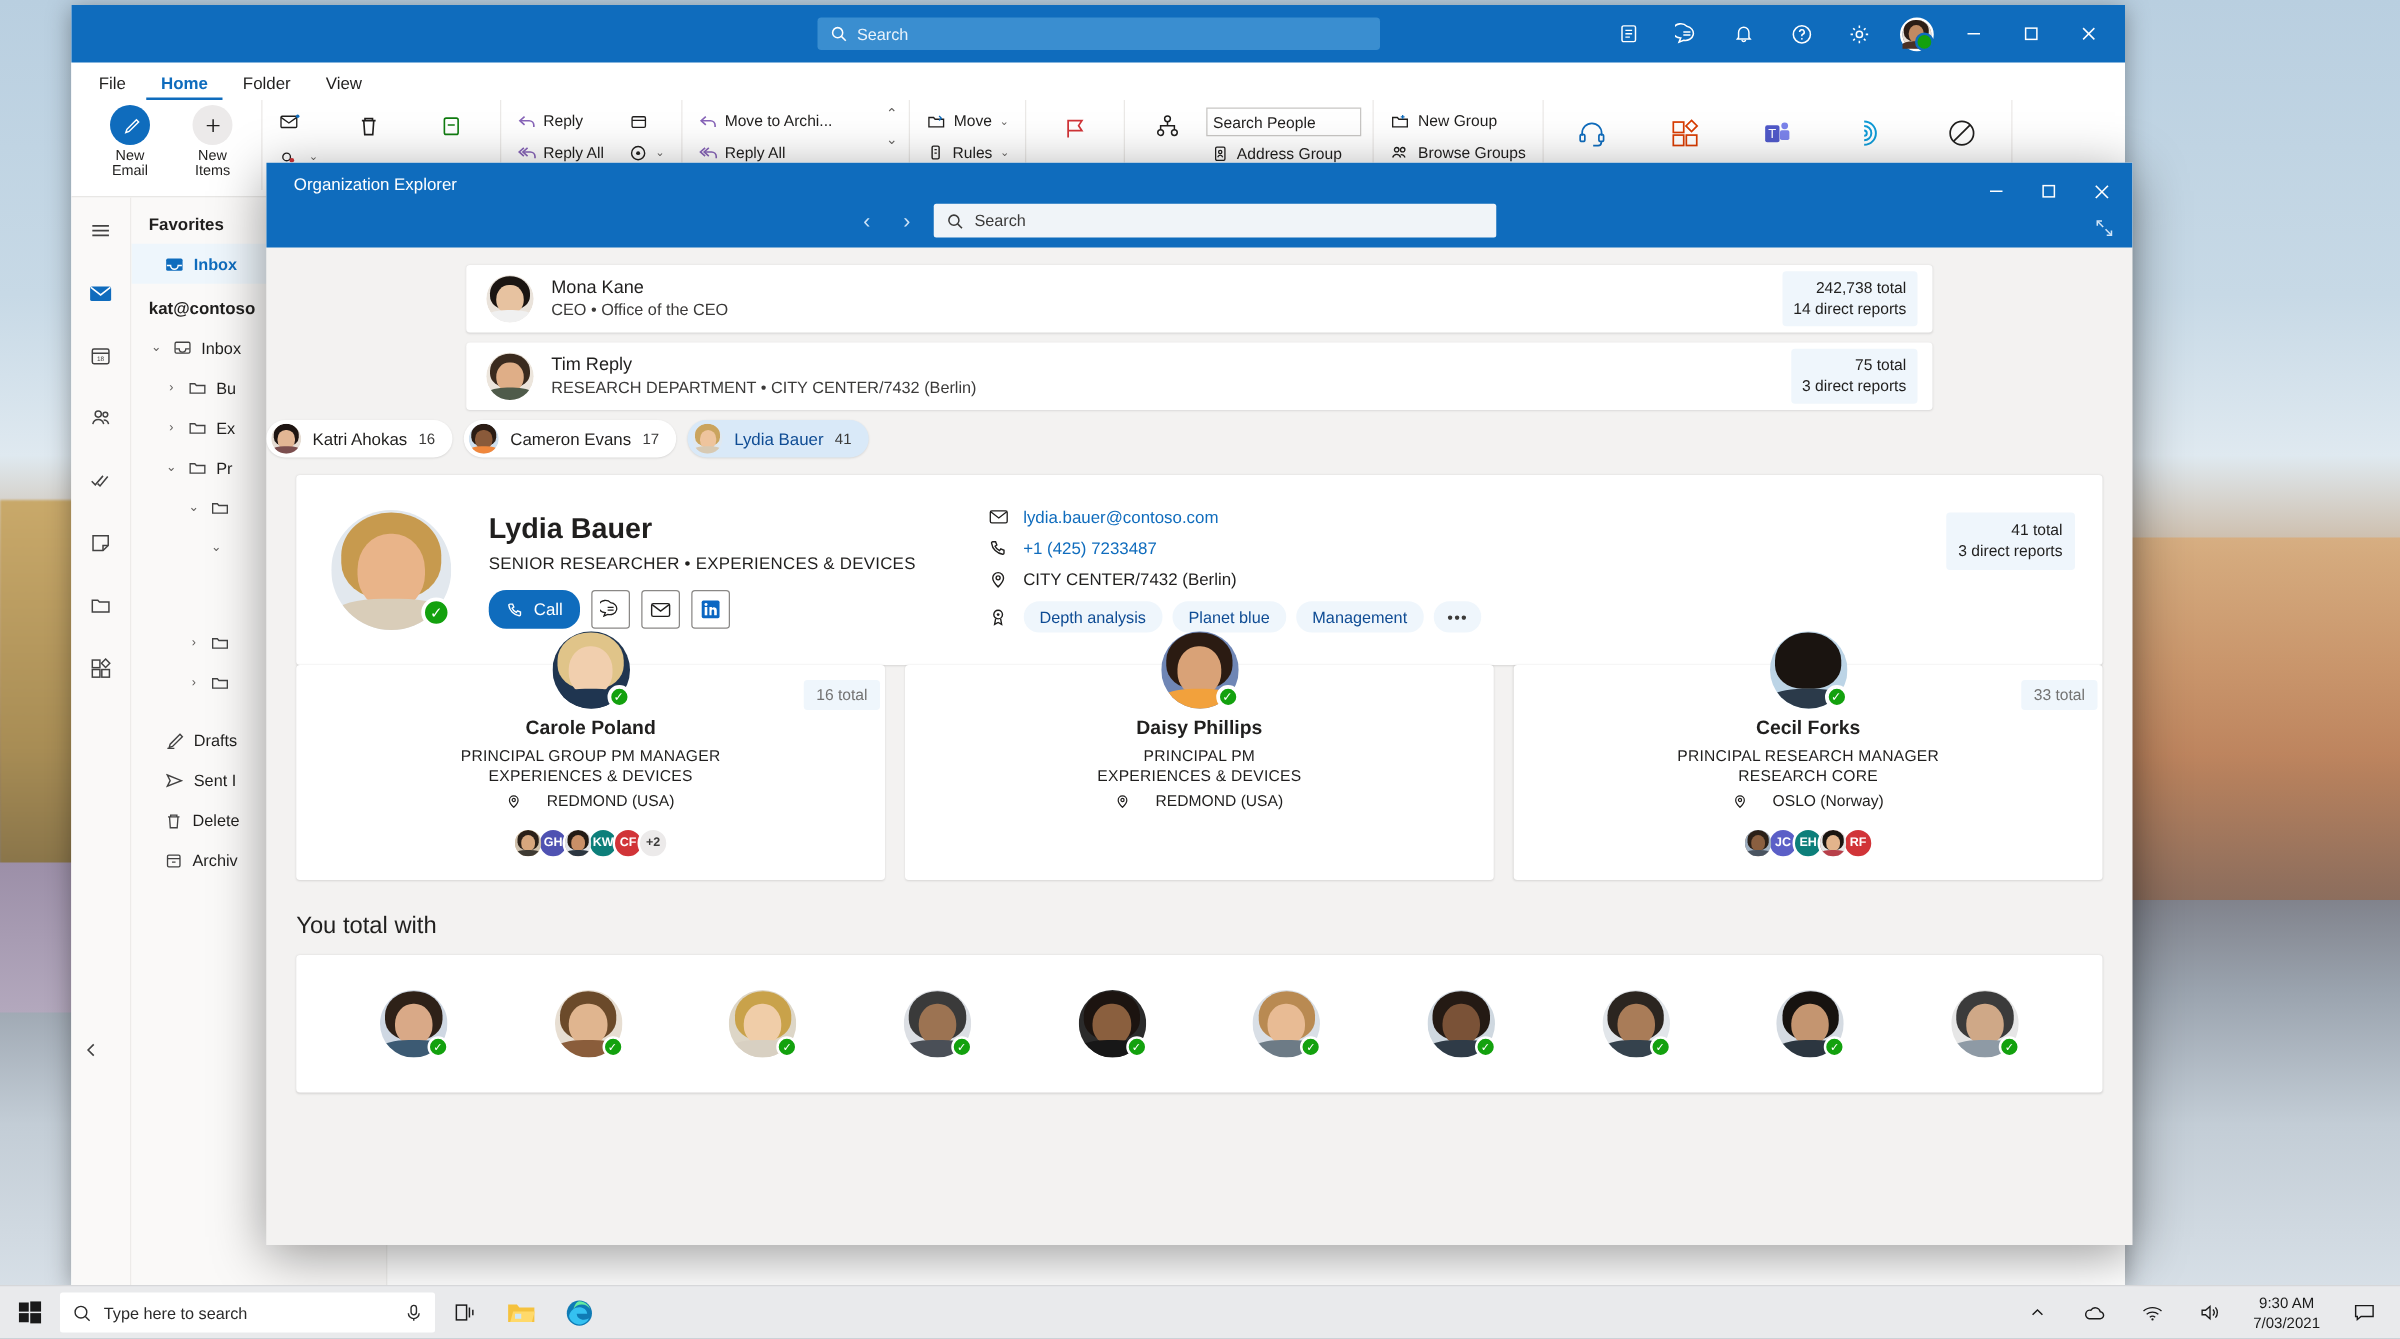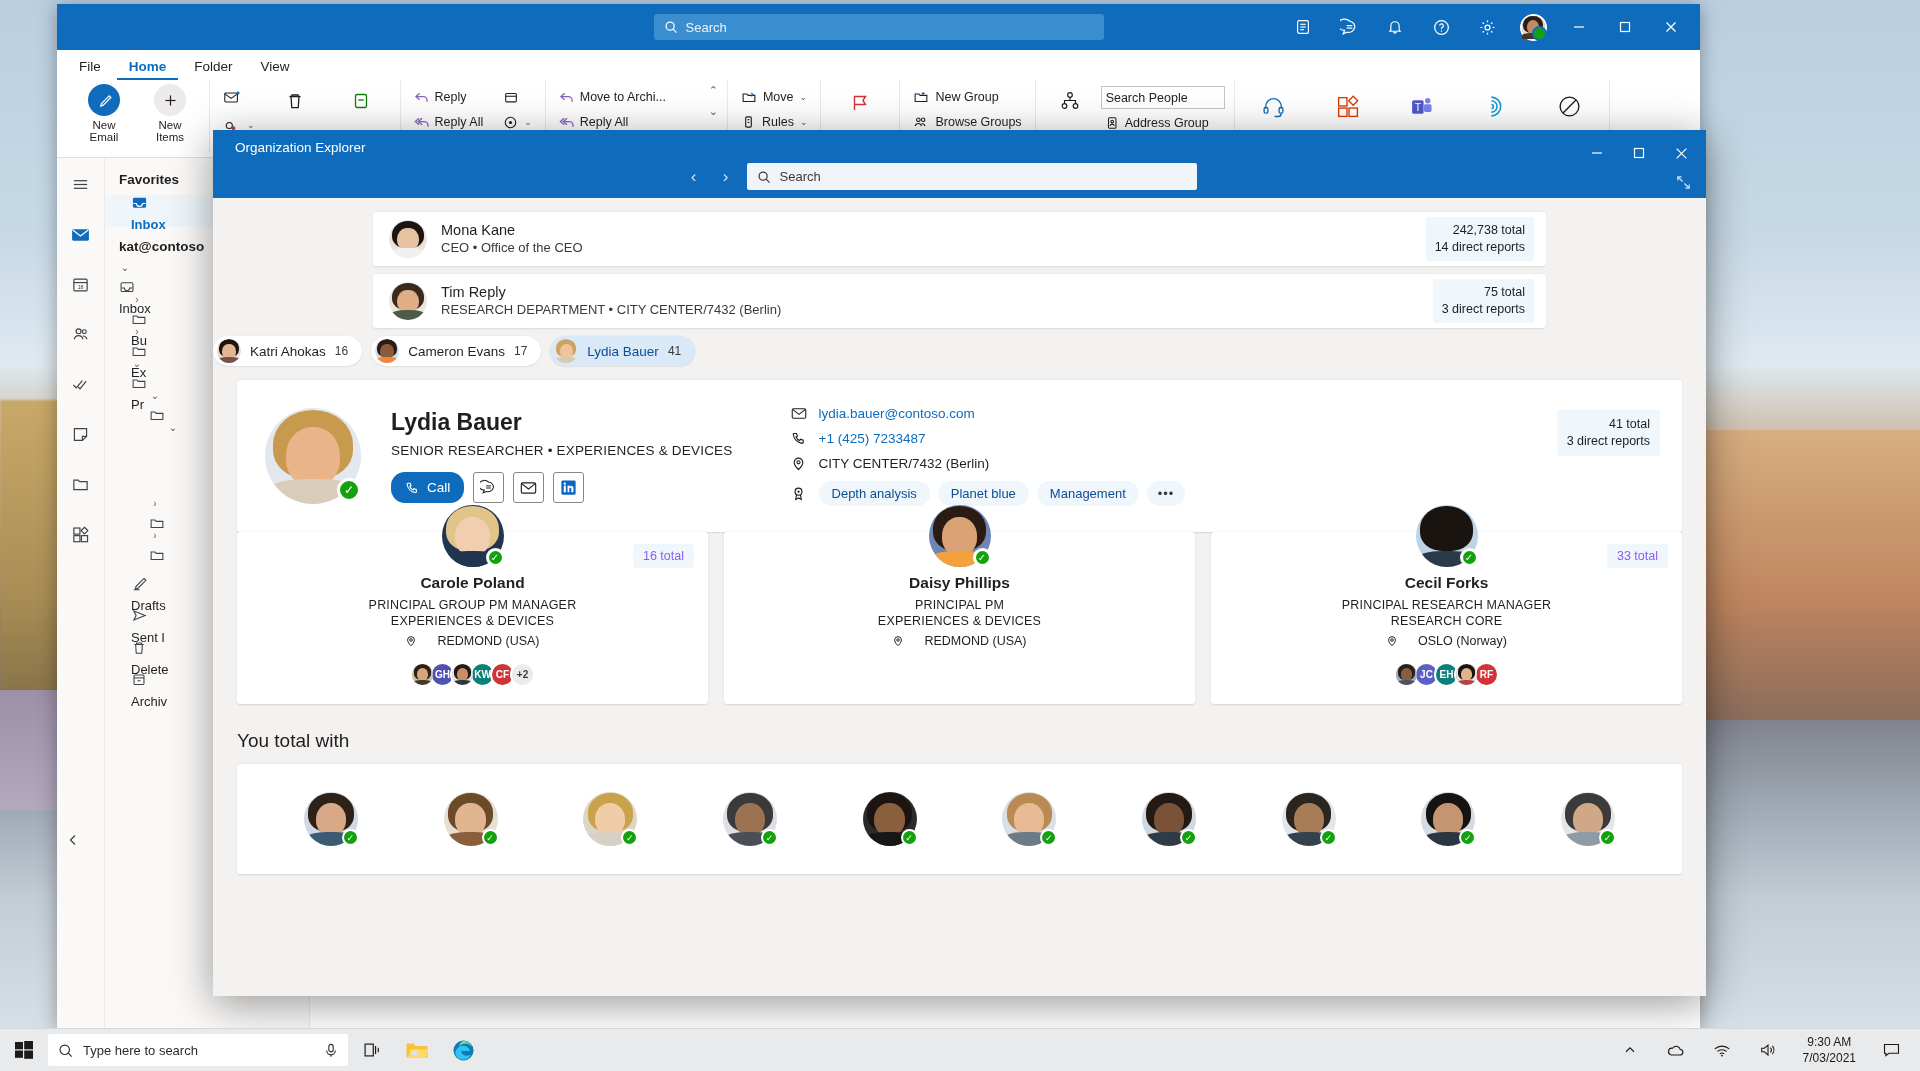--- a/index.html
+++ b/index.html
@@ -107,22 +107,22 @@
   .ol-rail .ri { width: 32px; height: 32px; display: flex; align-items: center;
                  justify-content: center; color: #424242; }
   .ol-rail .ri.active { color: #0f6cbd; }
   .ol-rail .collapse { position: absolute; bottom: 180px; left: 8px; }
 
   .ol-folders {
     width: 205px; background: #faf9f8; border-right: 1px solid #edebe9;
     font-size: 13px; color: #201f1e; padding-top: 8px; overflow: hidden;
   }
   .fav-title { font-weight: 700; padding: 6px 14px 8px; font-size: 13.5px; }
-  .f-row { display: flex; align-items: flex-start; gap: 7px; height: 32px;
-           padding-left: 14px; white-space: nowrap; flex-direction: column; }
+  .f-row { display: flex; align-items: center; gap: 7px; height: 32px;
+           padding-left: 14px; white-space: nowrap; }
   .f-row.sel { background: #eef6fc; color: #0f6cbd; font-weight: 600; }
   .acct { font-weight: 700; padding: 12px 14px 8px; font-size: 13.5px; }
   .chev { width: 12px; display: inline-block; text-align: center; color: #605e5c; font-size: 10px;}
   .ind1 { padding-left: 26px; } .ind2 { padding-left: 44px; } .ind3 { padding-left: 62px; }
 
   .ol-list { flex: 1; background: #fff; }
 
   
   #org-dialog {
     position: absolute; left: 213px; top: 130px; width: 1493px; height: 866px;
@@ -243,22 +243,22 @@
     display: flex; flex-direction: column; align-items: center;
     padding-top: 42px;
   }
   .rcard-av {
     position: absolute; top: -27px; left: 50%; transform: translateX(-50%);
     width: 62px; height: 62px; border-radius: 50%;
   }
   .rcard-av .img { width: 62px; height: 62px; border-radius: 50%; overflow: hidden; }
   .rcard-av .presence { width: 19px; height: 19px; font-size: 10px; right: -1px; bottom: 0; }
   .rbadge {
-    position: absolute; right: 14px; top: 12px; background: #eff6fc;
-    border-radius: 3px; padding: 5px 10px; font-size: 12.5px; color: #8b5cf6;
+    position: absolute; right: 4px; top: 12px; background: #eff6fc;
+    border-radius: 3px; padding: 5px 10px; font-size: 12.5px; color: #737373;
   }
   .rname { font-size: 15.5px; font-weight: 700; color: #201f1e; }
   .rline { font-size: 12.5px; color: #201f1e; margin-top: 6px; letter-spacing:.2px; }
   .rloc { font-size: 12.5px; color: #201f1e; margin-top: 6px;
           display: flex; align-items: center; gap: 20px; }
   .facepile { display: flex; margin-top: 14px; align-items: center; }
   .fp {
     width: 25px; height: 25px; border-radius: 50%; margin-left: -5px;
     border: 2px solid #fff; color: #fff; font-size: 10px; font-weight: 700;
     display: flex; align-items: center; justify-content: center; overflow: hidden;
@@ -542,61 +542,61 @@
 
     <div class="rgroup">
       <div class="rbig" style="padding-top:12px">
         <svg width="22" height="22" viewBox="0 0 22 22" fill="none" stroke="#d13438" stroke-width="1.4">
             <path d="M5.5 18V4.5h11l-2.6 4 2.6 4h-11"></path>
           </svg>
       </div>
     </div>
 
     <div class="rgroup">
-      <div class="rcol">
-        <div class="ritem">
-          <svg width="16" height="14" viewBox="0 0 18 15" fill="none" stroke="#201f1e" stroke-width="1.2">
-              <path d="M2.4 12.6V4.1h4.2l1.4 1.6h7.6v6.9z"></path>
-              <line x1="11.4" y1="1.8" x2="11.4" y2="5.2" stroke="#0f6cbd"></line>
-              <line x1="9.7" y1="3.5" x2="13.1" y2="3.5" stroke="#0f6cbd"></line>
-            </svg>
-          <span>New Group</span>
-        </div>
-        <div class="ritem">
-          <svg width="16" height="14" viewBox="0 0 18 15" fill="none" stroke="#201f1e" stroke-width="1.2">
-              <circle cx="6" cy="5" r="2"></circle>
-              <circle cx="11.4" cy="5" r="2"></circle>
-              <path d="M2.4 12c.6-1.8 2-2.8 3.6-2.8s3 1 3.6 2.8"></path>
-              <path d="M9.6 9.6c1.4-.5 3.2.3 3.9 2.4"></path>
-            </svg>
-          <span>Browse Groups</span>
-        </div>
-      </div>
-    </div>
-
-    <div class="rgroup">
       <div class="rbig" style="padding-top:10px;width:50px">
         <svg width="24" height="24" viewBox="0 0 24 24" fill="none" stroke="#201f1e" stroke-width="1.2">
           <circle cx="12" cy="5" r="2.3"></circle>
             <circle cx="6.5" cy="16" r="2.3"></circle>
             <circle cx="17.5" cy="16" r="2.3"></circle>
           <path d="M12 7.3v3.2M6.5 13.7v-3.2h11v3.2"></path>
         </svg>
       </div>
       <div class="rcol">
         <div class="ritem" style="border:1px solid #c8c6c4;background:#fff;width:124px;height:23px">
           <span>Search People</span>
         </div>
         <div class="ritem">
           <svg width="14" height="14" viewBox="0 0 16 16" fill="none" stroke="#201f1e" stroke-width="1.2">
               <rect x="4" y="2" width="8.5" height="12" rx="1.2"></rect>
               <circle cx="8.2" cy="6.4" r="1.5"></circle>
               <path d="M5.9 11.2c.4-1.2 1.3-1.9 2.3-1.9s1.9.7 2.3 1.9"></path>
             </svg>
           <span>Address Group</span>
+        </div>
+      </div>
+    </div>
+
+    <div class="rgroup">
+      <div class="rcol">
+        <div class="ritem">
+          <svg width="16" height="14" viewBox="0 0 18 15" fill="none" stroke="#201f1e" stroke-width="1.2">
+              <path d="M2.4 12.6V4.1h4.2l1.4 1.6h7.6v6.9z"></path>
+              <line x1="11.4" y1="1.8" x2="11.4" y2="5.2" stroke="#0f6cbd"></line>
+              <line x1="9.7" y1="3.5" x2="13.1" y2="3.5" stroke="#0f6cbd"></line>
+            </svg>
+          <span>New Group</span>
+        </div>
+        <div class="ritem">
+          <svg width="16" height="14" viewBox="0 0 18 15" fill="none" stroke="#201f1e" stroke-width="1.2">
+              <circle cx="6" cy="5" r="2"></circle>
+              <circle cx="11.4" cy="5" r="2"></circle>
+              <path d="M2.4 12c.6-1.8 2-2.8 3.6-2.8s3 1 3.6 2.8"></path>
+              <path d="M9.6 9.6c1.4-.5 3.2.3 3.9 2.4"></path>
+            </svg>
+          <span>Browse Groups</span>
         </div>
       </div>
     </div>
 
     <div class="rgroup" style="gap:14px;padding-top:10px">
       <div class="rbig">
         <svg width="25" height="25" viewBox="0 0 24 24" fill="none" stroke="#0f6cbd" stroke-width="1.3">
             <path d="M4.5 14v-2a7.5 7.5 0 0 1 15 0v2"></path>
             <rect x="3" y="13" width="3.6" height="5.4" rx="1.4"></rect>
             <rect x="17.4" y="13" width="3.6" height="5.4" rx="1.4"></rect>

